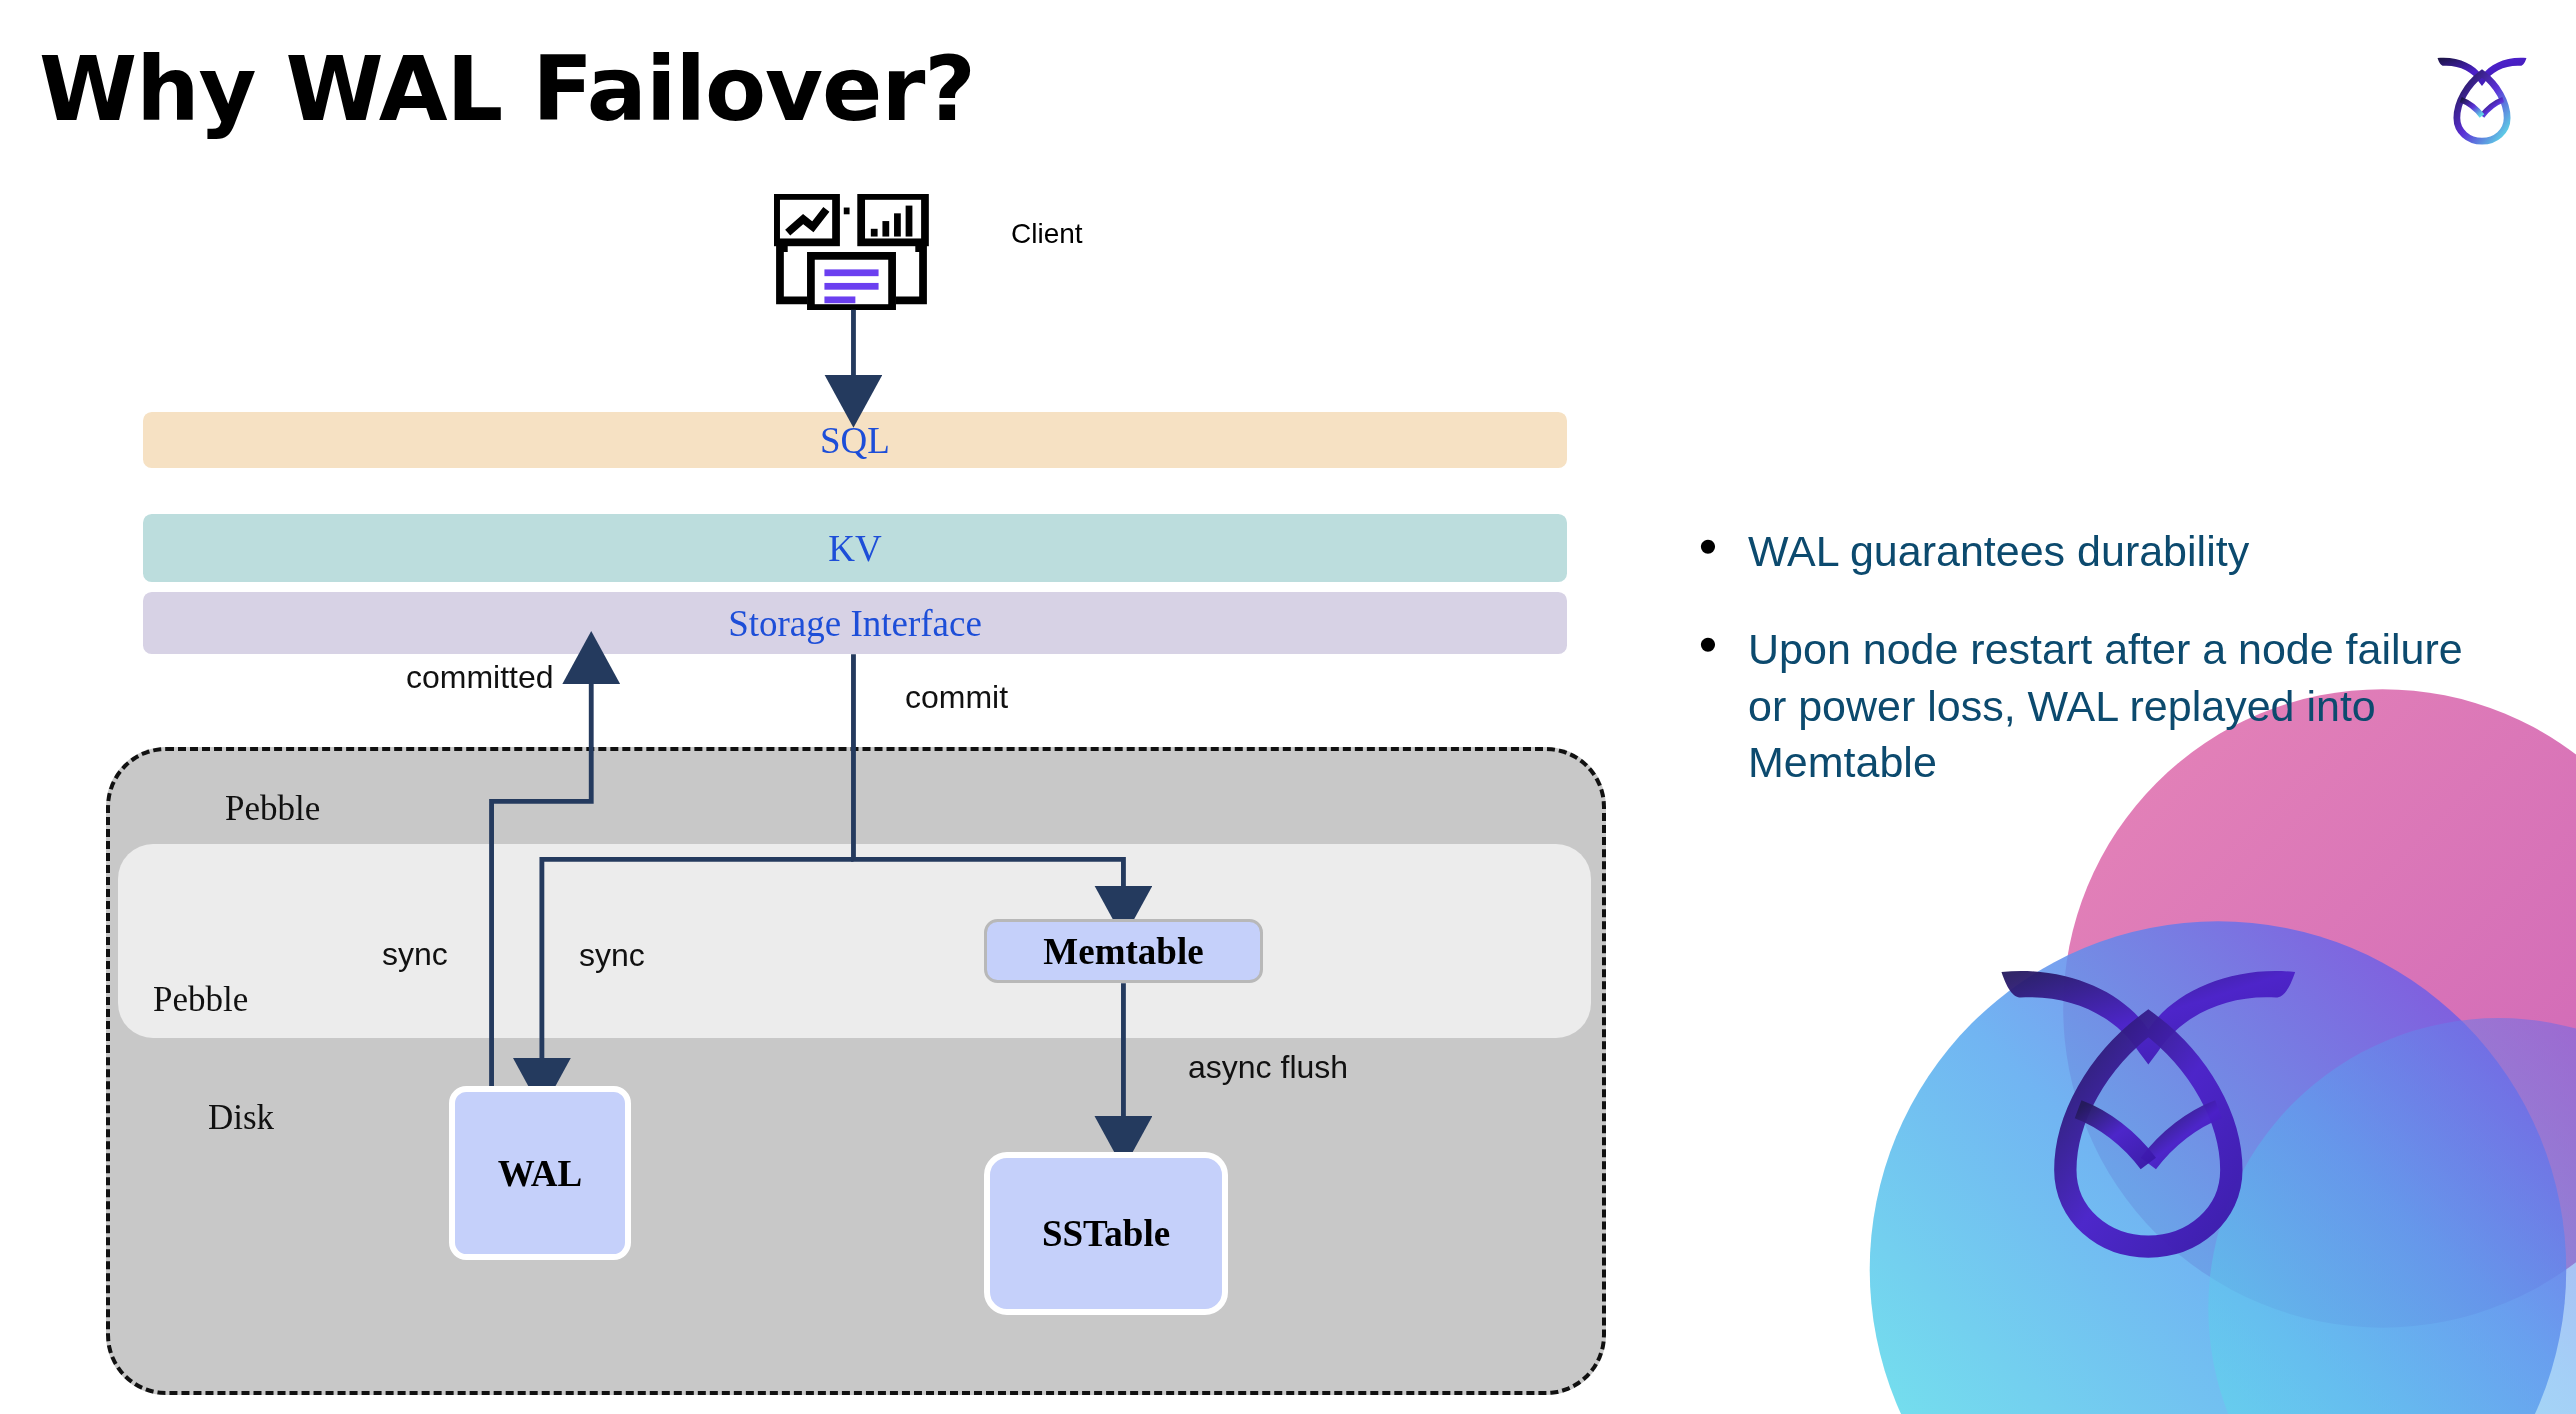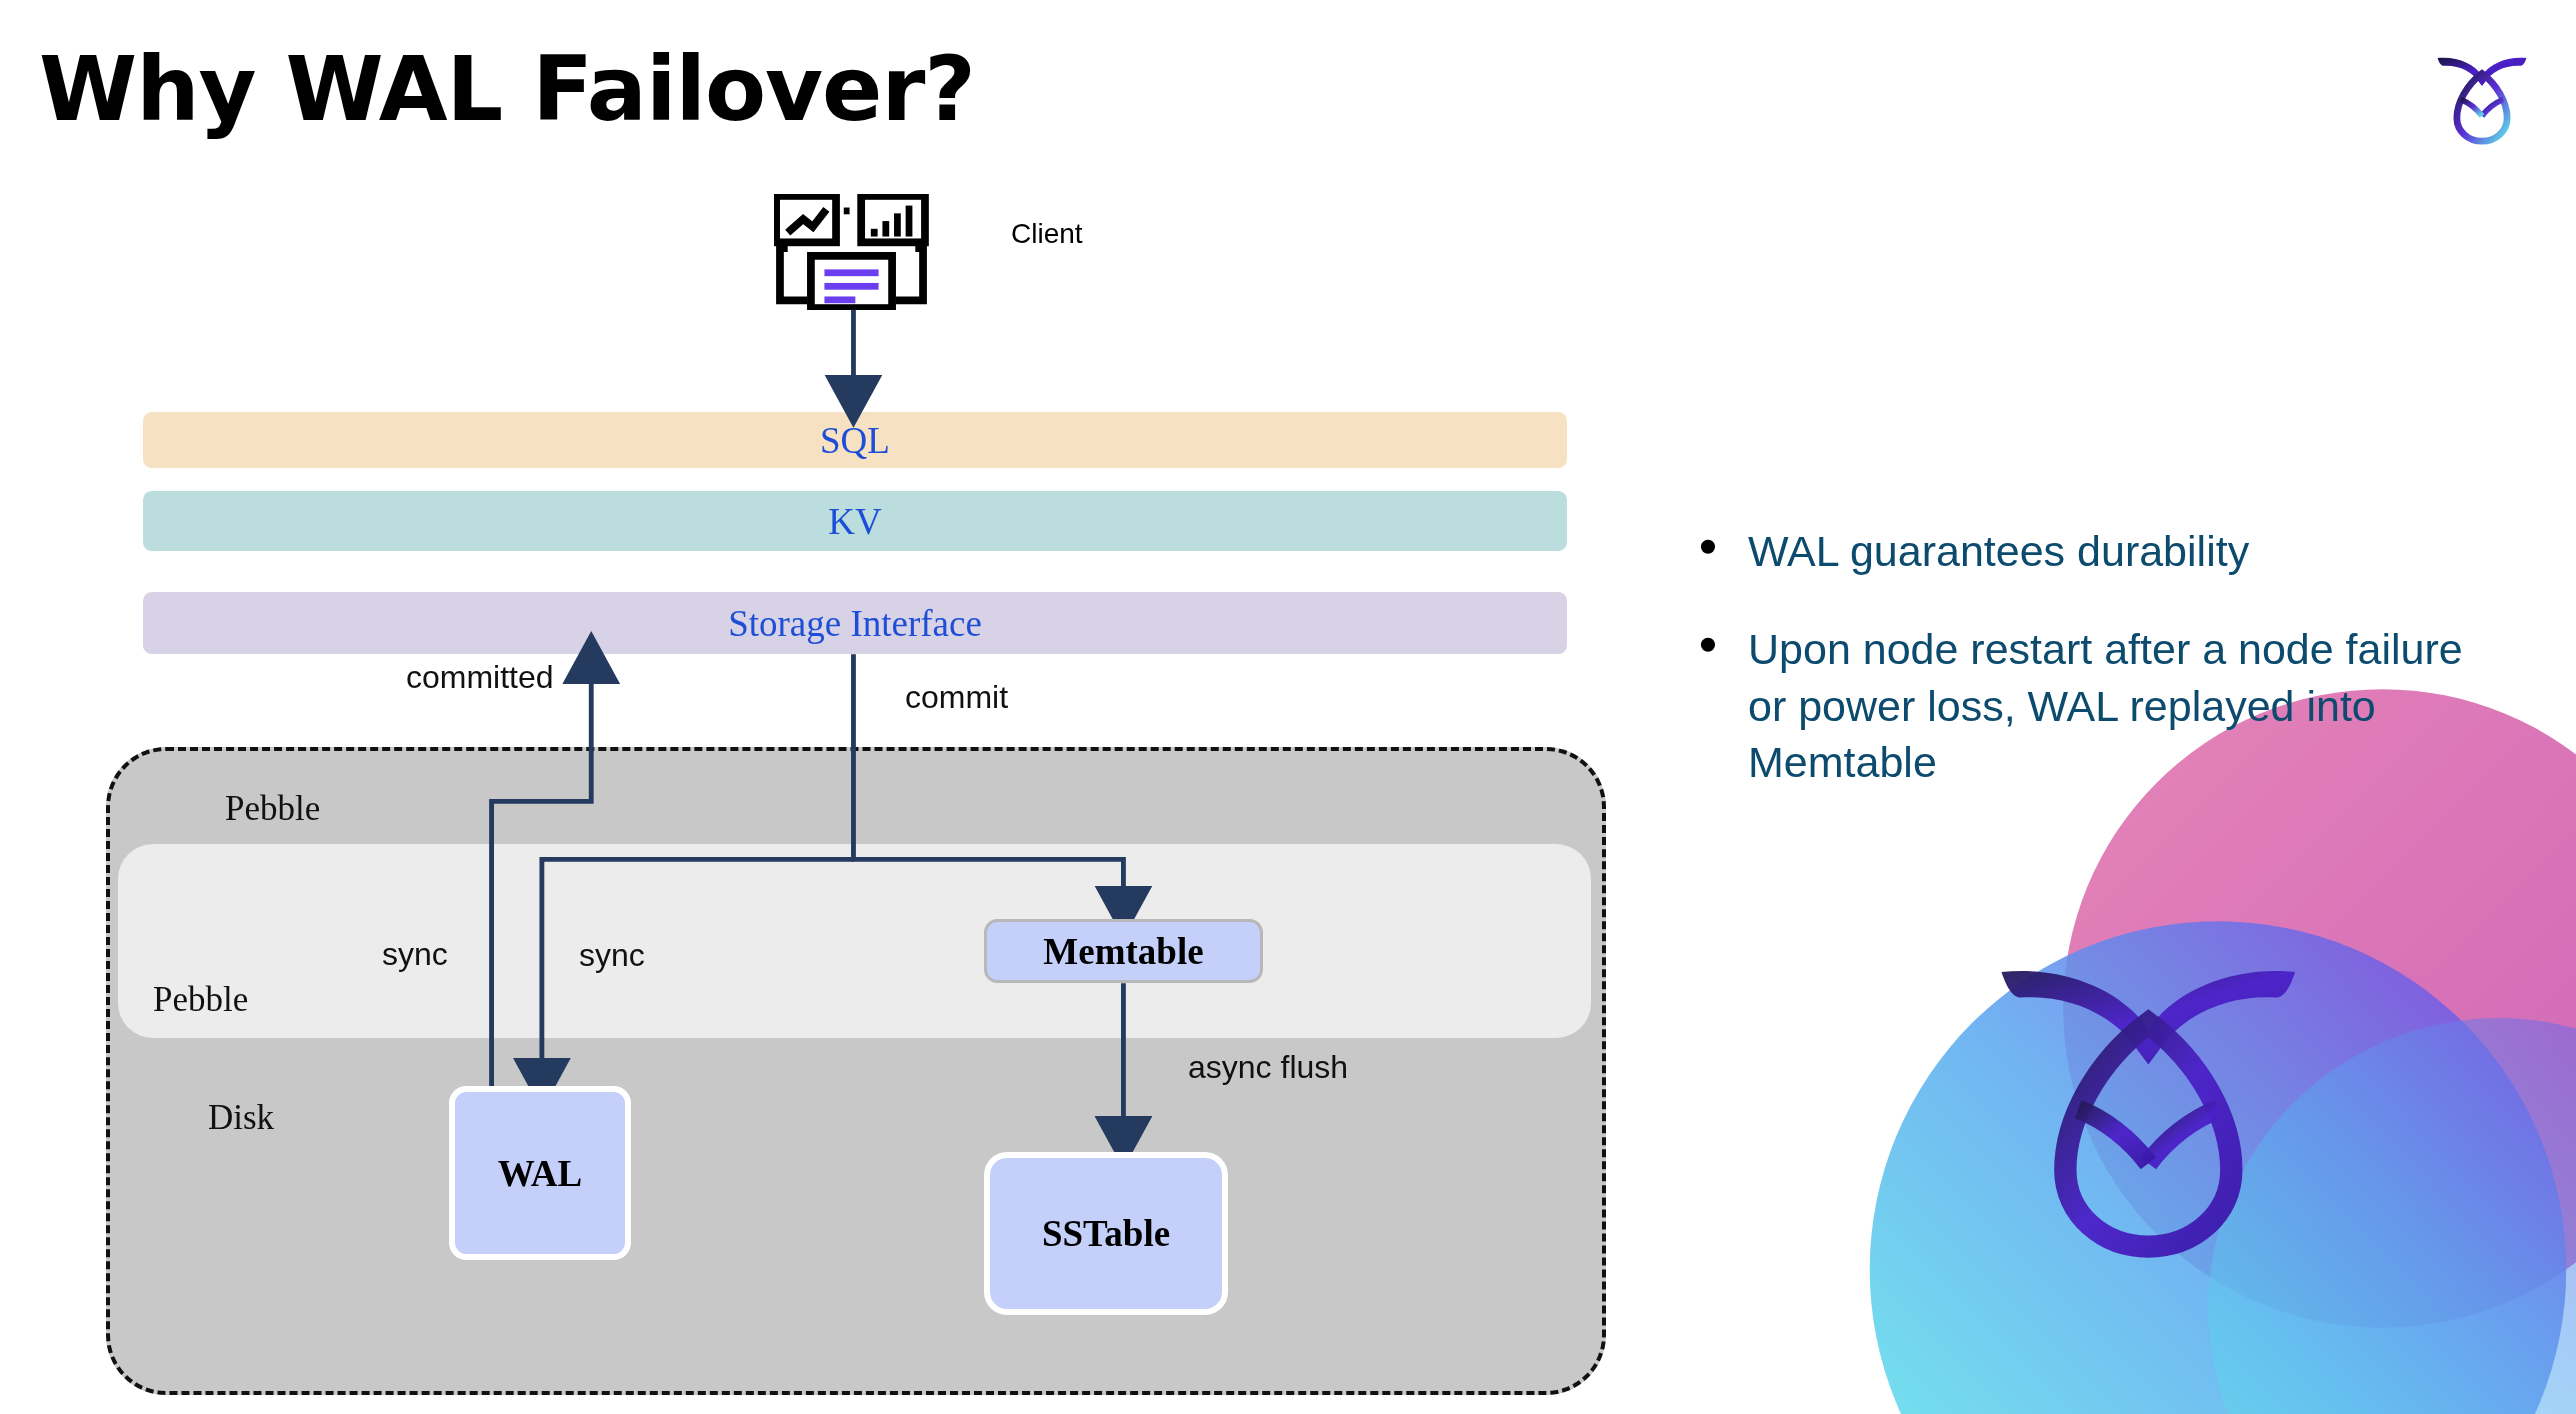--- a/index.html
+++ b/index.html
@@ -31,21 +31,21 @@
     position:absolute;left:1011px;top:218px;
     font-size:28px;color:#000;font-family:"Liberation Sans",sans-serif;
   }
 
   .bar{
     position:absolute;left:143px;width:1424px;border-radius:8.7px;
     display:flex;align-items:center;justify-content:center;
     font-family:"Liberation Serif",serif;font-size:37px;color:#1d4ed8;
   }
   .bar-sql{top:412px;height:56px;background:#f6e1c3;}
-  .bar-kv{top:491px;height:60px;background:#bcdddd;}
+  .bar-kv{top:514px;height:68px;background:#bcdddd;}
   .bar-si{top:592px;height:62px;background:#d7d2e5;}
 
   .edge-label{
     position:absolute;font-family:"Liberation Sans",sans-serif;
     font-size:32px;color:#111;white-space:nowrap;
   }
   .lbl-committed{left:406px;top:659px;}
   .lbl-commit{left:905px;top:679px;}
   .lbl-sync1{left:382px;top:936px;}
   .lbl-sync2{left:579px;top:937px;}

